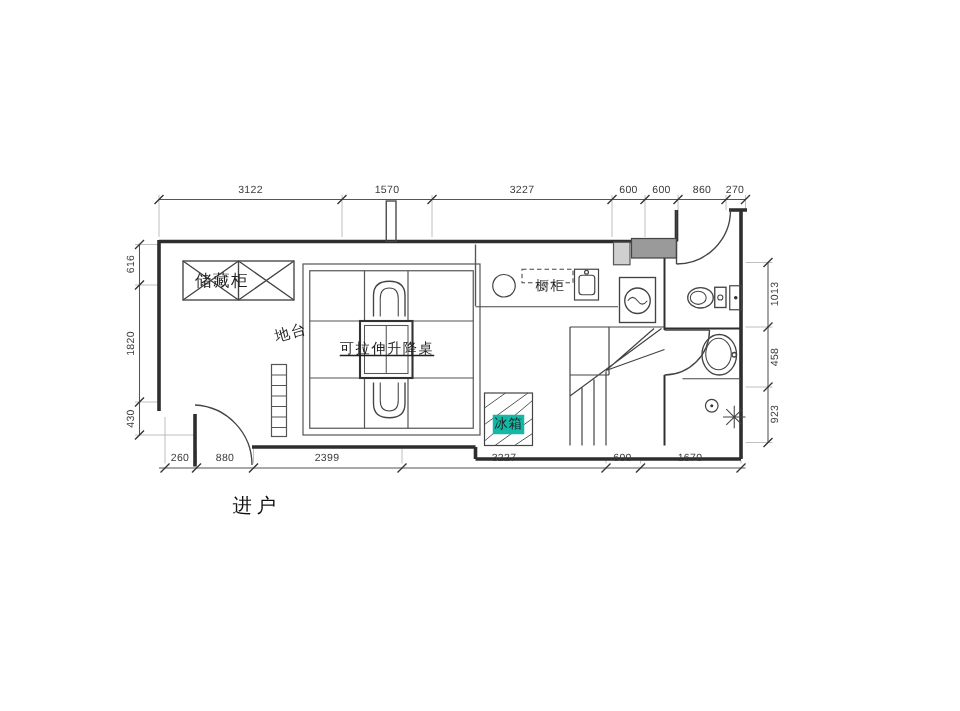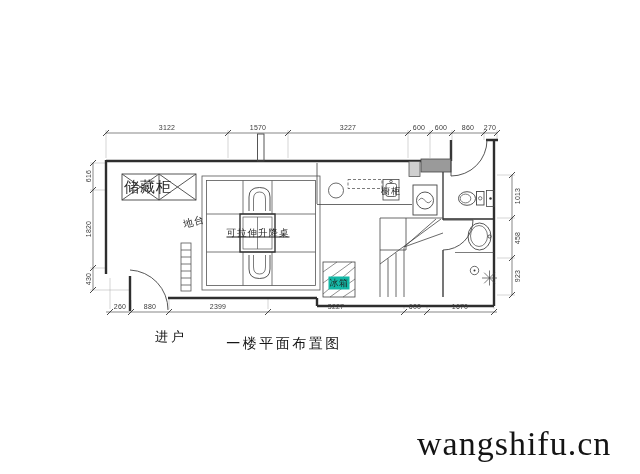--- a/index.html
+++ b/index.html
@@ -4,24 +4,24 @@
 <style>
   html,body{margin:0;padding:0;background:#ffffff;}
   .canvas{position:relative;width:640px;height:474px;background:#fff;overflow:hidden;
           font-family:"Liberation Sans",sans-serif;}
   .canvas svg{position:absolute;left:0;top:0;}
   .dim{position:absolute;font-size:7px;color:#3b3b3b;white-space:nowrap;
        transform:translate(-50%,-50%);letter-spacing:0.2px;}
   .dim.v{transform:translate(-50%,-50%) rotate(-90deg);}
   .cnlabel{position:absolute;transform:translate(-50%,-50%);color:#1f1f1f;white-space:nowrap;
            font-family:"Liberation Serif","DejaVu Serif",serif;}
-  .lbl-storage{font-size:15px;letter-spacing:1px;}
+  .lbl-storage{font-size:11px;letter-spacing:1px;}
   .lbl-platform{font-size:10px;transform:translate(-50%,-50%) rotate(-15deg);letter-spacing:1px;}
   .lbl-table{font-size:9.5px;letter-spacing:1px;text-decoration:underline;}
-  .lbl-cupboard{font-size:9px;letter-spacing:1px;margin-left:24px;}
+  .lbl-cupboard{font-size:9px;letter-spacing:1px;}
   .lbl-fridge{font-size:9px;background:#14b8a6;padding:0 1px;letter-spacing:0.5px;}
   .lbl-entry{font-size:13px;letter-spacing:3px;color:#111;text-align:right;}
   .title{position:absolute;transform:translate(-50%,-50%);font-size:14px;letter-spacing:2.5px;
          color:#161616;font-family:"Liberation Serif","DejaVu Serif",serif;white-space:nowrap;}
   .watermark{position:absolute;left:417px;top:425px;font-size:34px;letter-spacing:1px;
              color:#141414;font-family:"Liberation Serif","DejaVu Serif",serif;white-space:nowrap;}
 </style>
 </head>
 <body>
 
@@ -158,17 +158,15 @@
   <span class="dim v" style="left:517px;top:238px">458</span>
   <span class="dim v" style="left:517px;top:276px">923</span>
 
   <span class="cnlabel lbl-storage" style="left:148px;top:187px">储藏柜</span>
   <span class="cnlabel lbl-platform" style="left:194px;top:222px">地台</span>
   <span class="cnlabel lbl-table" style="left:258px;top:233px">可拉伸升降桌</span>
   <span class="cnlabel lbl-cupboard" style="left:367px;top:191px">橱柜</span>
   <span class="cnlabel lbl-fridge" style="left:339px;top:283px">冰箱</span>
   <span class="cnlabel lbl-entry" style="left:171px;top:337px">进户</span>
 
-  <span class="title" style="left:284px;top:344px">一楼平面布置图</span>
 
-  <span class="watermark">wangshifu.cn</span>
 
 </div>
 
 </body></html>

